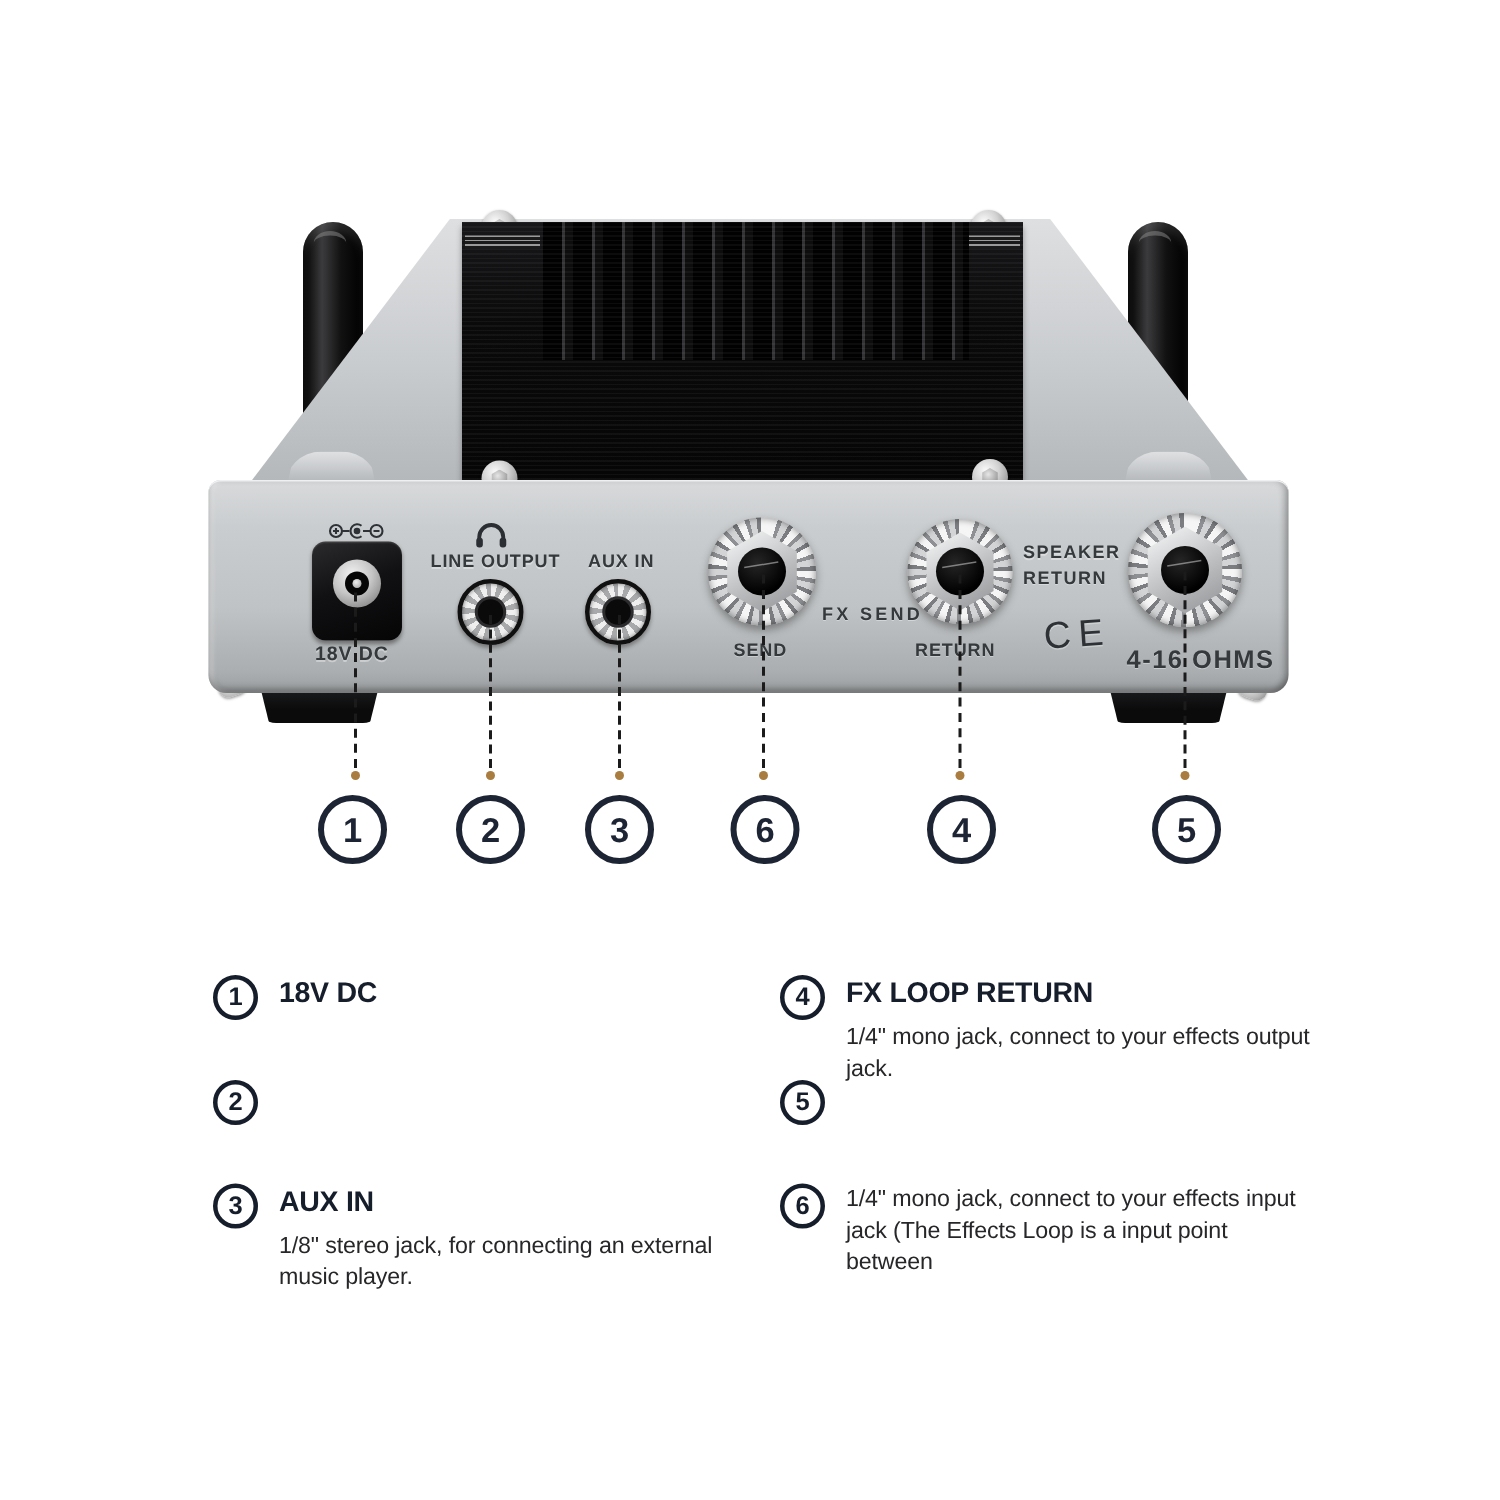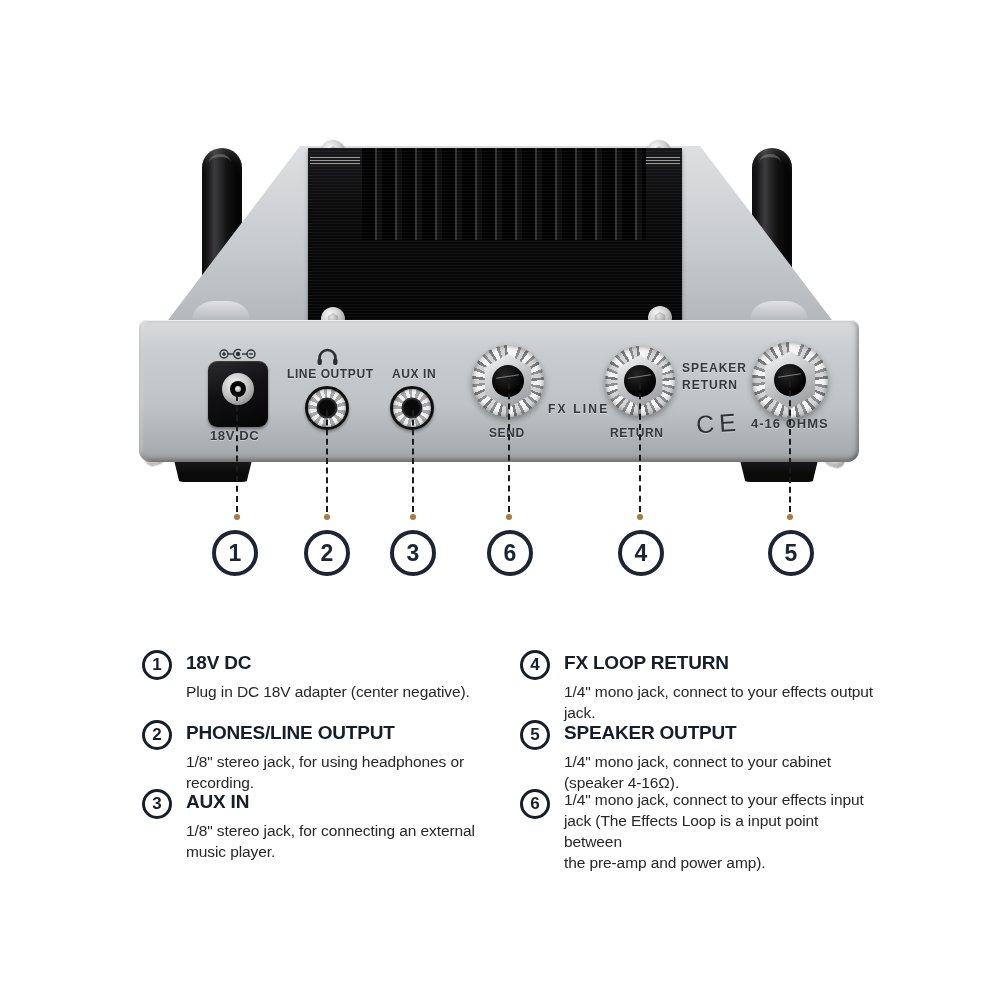--- a/index.html
+++ b/index.html
@@ -162,32 +162,32 @@
     </div>
 
     <div class="jack14" style="left:472px;top:345px;width:72px;height:72px;">
       <div class="nut"></div>
         <div class="hole"></div>
     </div>
     <div class="jack14" style="left:605px;top:346px;width:70px;height:70px;">
       <div class="nut"></div>
         <div class="hole"></div>
     </div>
-    <div class="ptext" style="left:548px;top:402px;letter-spacing:2.2px;">FX LINE</div>
+    <div class="ptext" style="left:548px;top:402px;letter-spacing:2.2px;">FX SEND</div>
     <div class="ptext" style="left:489px;top:426px;">SEND</div>
     <div class="ptext" style="left:610px;top:426px;">RETURN</div>
 
     <div class="ptext" style="left:682px;top:361px;letter-spacing:1px;">SPEAKER</div>
     <div class="ptext" style="left:682px;top:378px;letter-spacing:1px;">RETURN</div>
     <div class="ce">CE</div>
     <div class="jack14" style="left:752px;top:342px;width:76px;height:76px;">
       <div class="nut"></div>
         <div class="hole"></div>
     </div>
-    <div class="ptext" style="left:751px;top:416px;font-size:13px;letter-spacing:1px;">4-16 OHMS</div>
+    <div class="ptext" style="left:751px;top:430px;font-size:17px;letter-spacing:1px;">4-16 OHMS</div>
   </div>
 
   <div>
     <div class="dash" style="left:236px;top:395px;height:117px;"></div>
     <div class="dash" style="left:326px;top:410px;height:102px;"></div>
     <div class="dash" style="left:412px;top:410px;height:102px;"></div>
     <div class="dash" style="left:508px;top:383px;height:129px;"></div>
     <div class="dash" style="left:639px;top:383px;height:129px;"></div>
     <div class="dash" style="left:789px;top:381px;height:131px;"></div>
 
@@ -219,32 +219,27 @@
   </div>
 
   <div>
 
     <div class="legend-item" style="left:142px;top:650px;width:380px;">
       <div class="lg-circle">
           <span>1</span>
         </div>
       <div>
         <div class="lg-title">18V DC</div>
-        <div class="lg-line">Plug in DC 18V adapter (center negative).</div>
       </div>
     </div>
 
     <div class="legend-item" style="left:142px;top:720px;width:380px;">
       <div class="lg-circle">
           <span>2</span>
         </div>
-      <div>
-        <div class="lg-title">PHONES/LINE OUTPUT</div>
-        <div class="lg-line">1/8" stereo jack, for using headphones or recording.</div>
-      </div>
     </div>
 
     <div class="legend-item" style="left:142px;top:789px;width:380px;">
       <div class="lg-circle">
           <span>3</span>
         </div>
       <div>
         <div class="lg-title">AUX IN</div>
         <div class="lg-line">1/8" stereo jack, for connecting an external</div>
         <div class="lg-line">music player.</div>
@@ -258,31 +253,26 @@
       <div>
         <div class="lg-title">FX LOOP RETURN</div>
         <div class="lg-line">1/4" mono jack, connect to your effects output jack.</div>
       </div>
     </div>
 
     <div class="legend-item" style="left:520px;top:720px;width:360px;">
       <div class="lg-circle">
           <span>5</span>
         </div>
-      <div>
-        <div class="lg-title">SPEAKER OUTPUT</div>
-        <div class="lg-line">1/4" mono jack, connect to your cabinet (speaker 4-16Ω).</div>
-      </div>
     </div>
 
     <div class="legend-item" style="left:520px;top:789px;width:360px;">
       <div class="lg-circle">
           <span>6</span>
         </div>
       <div>
         <div class="lg-line">1/4" mono jack, connect to your effects input</div>
         <div class="lg-line">jack (The Effects Loop is a input point between</div>
-        <div class="lg-line">the pre-amp and power amp).</div>
       </div>
     </div>
 
   </div>
 </div>
 
 </body></html>

